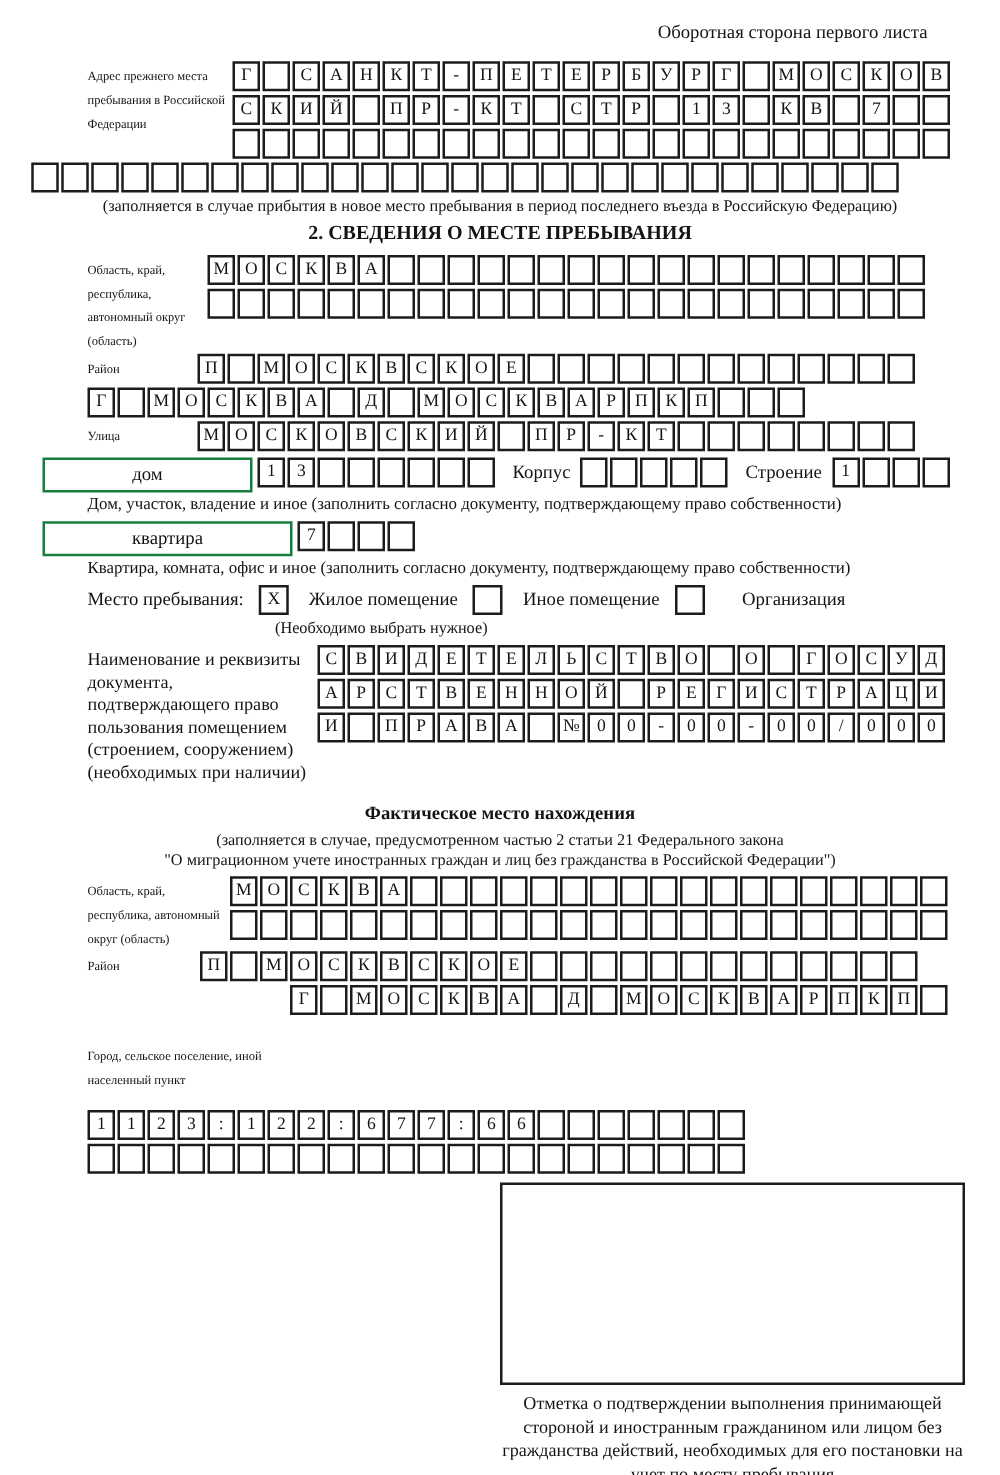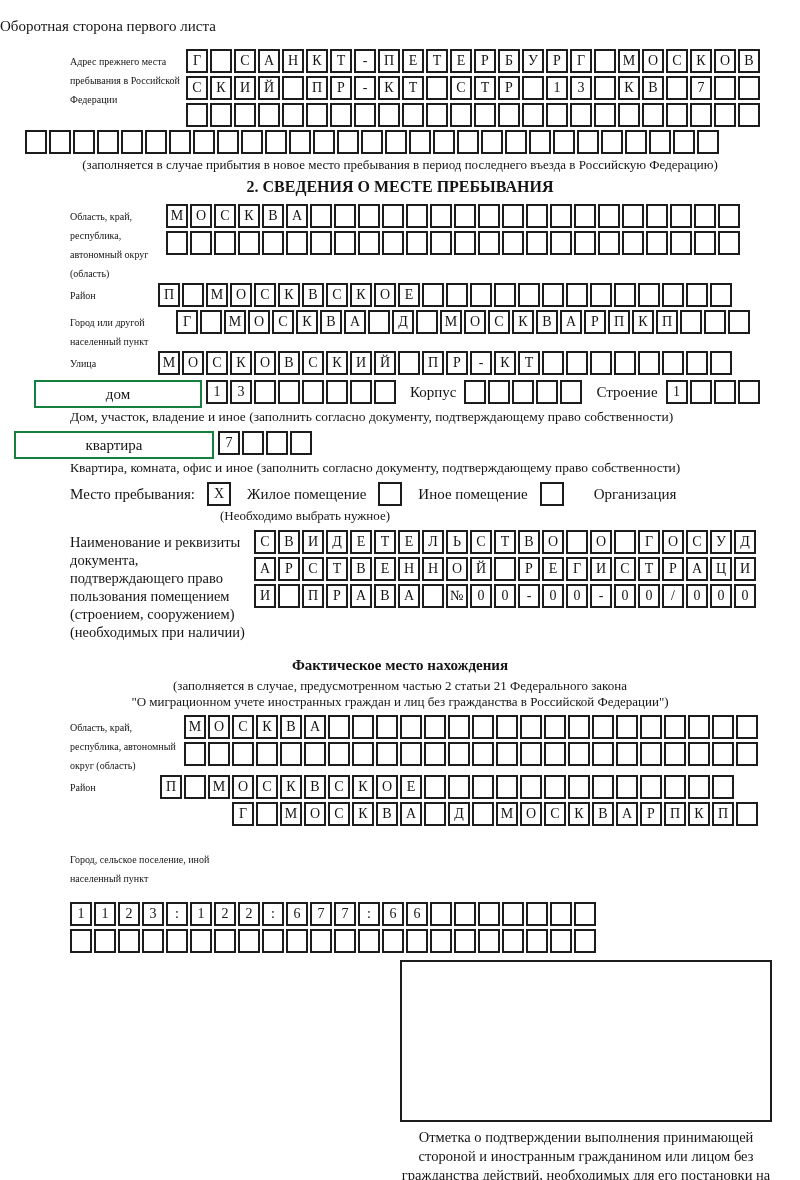--- a/index.html
+++ b/index.html
@@ -2,21 +2,21 @@
 <html><head>
 <meta charset="utf-8">
 <style>
   html,body{margin:0;padding:0;background:#ffffff;}
   .page{
     width:800px;height:1180px;box-sizing:border-box;
     font-family:"Liberation Serif","DejaVu Serif",serif;
     color:#141414;background:#fff;overflow:hidden;
     padding-top:18px;position:relative;
   }
-  .hdr{ padding-right:58px; font-size:15px; margin-bottom:14px;}
+  .hdr{ text-align:right; padding-right:58px; font-size:15px; margin-bottom:14px;}
   .frow{display:flex;align-items:flex-start;padding-left:70px;}
   .flabel{font-size:10px;line-height:19px;flex-shrink:0;padding-top:3px;}
   .cell-row{display:flex;margin-bottom:3px;}
   .cell{
     width:18px;height:20px;border:2px solid #1c1c1c;margin-right:2px;
     display:flex;align-items:center;justify-content:center;
     font-size:14px;flex-shrink:0;background:#fff;
   }
   .fullrow{padding-left:25px;}
   .note-c{text-align:center;font-size:13px;margin:3px 10px 5px;}
@@ -243,21 +243,20 @@
         <span class="cell"></span>
         <span class="cell"></span>
         <span class="cell"></span>
         <span class="cell"></span>
         <span class="cell"></span>
         <span class="cell"></span>
       </div>
   </div>
 
   <div class="frow">
-    <div class="flabel" style="width:106px;">Город или другой населенный пункт</div>
     <div class="cell-row">
         <span class="cell">Г</span>
         <span class="cell"></span>
         <span class="cell">М</span>
         <span class="cell">О</span>
         <span class="cell">С</span>
         <span class="cell">К</span>
         <span class="cell">В</span>
         <span class="cell">А</span>
         <span class="cell"></span>
@@ -332,21 +331,21 @@
     <div class="inline-lab">Строение</div>
     <div class="cell-row">
         <span class="cell">1</span>
         <span class="cell"></span>
         <span class="cell"></span>
         <span class="cell"></span>
       </div>
   </div>
   <div class="cap">Дом, участок, владение и иное (заполнить согласно документу, подтверждающему право собственности)</div>
 
-  <div class="frow" style="padding-left:14px;text-align:center;">
+  <div class="frow" style="padding-left:34px;text-align:center;">
     <div class="wbox" style="width:196px;">квартира</div>
     <div class="cell-row">
         <span class="cell">7</span>
         <span class="cell"></span>
         <span class="cell"></span>
         <span class="cell"></span>
       </div>
   </div>
   <div class="cap">Квартира, комната, офис и иное (заполнить согласно документу, подтверждающему право собственности)</div>
 

